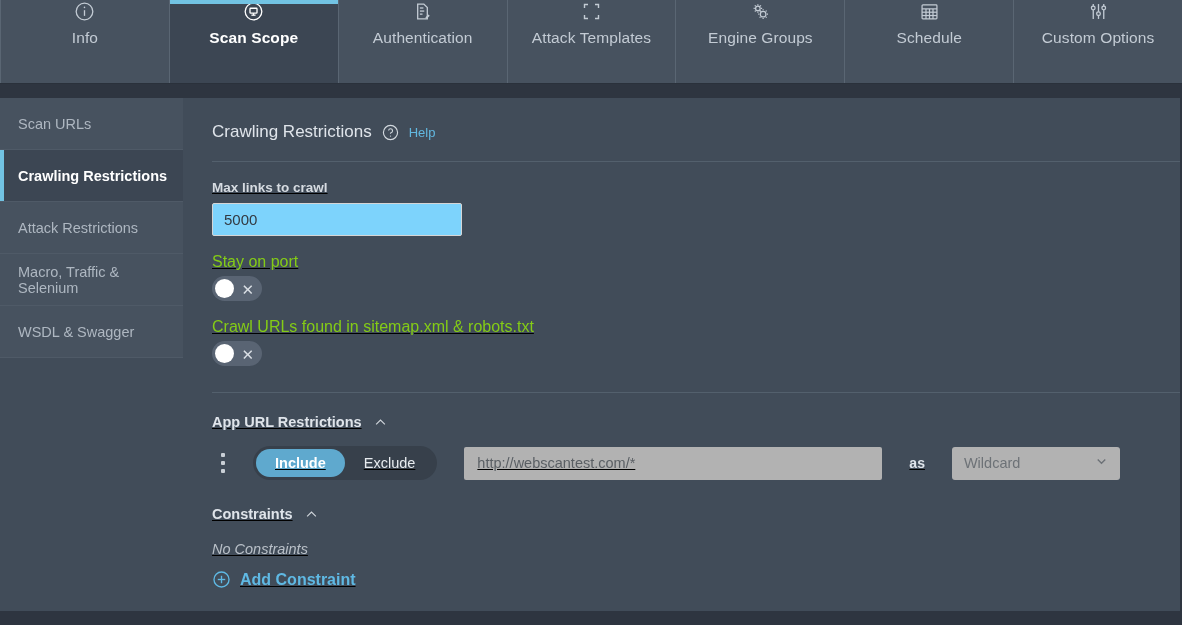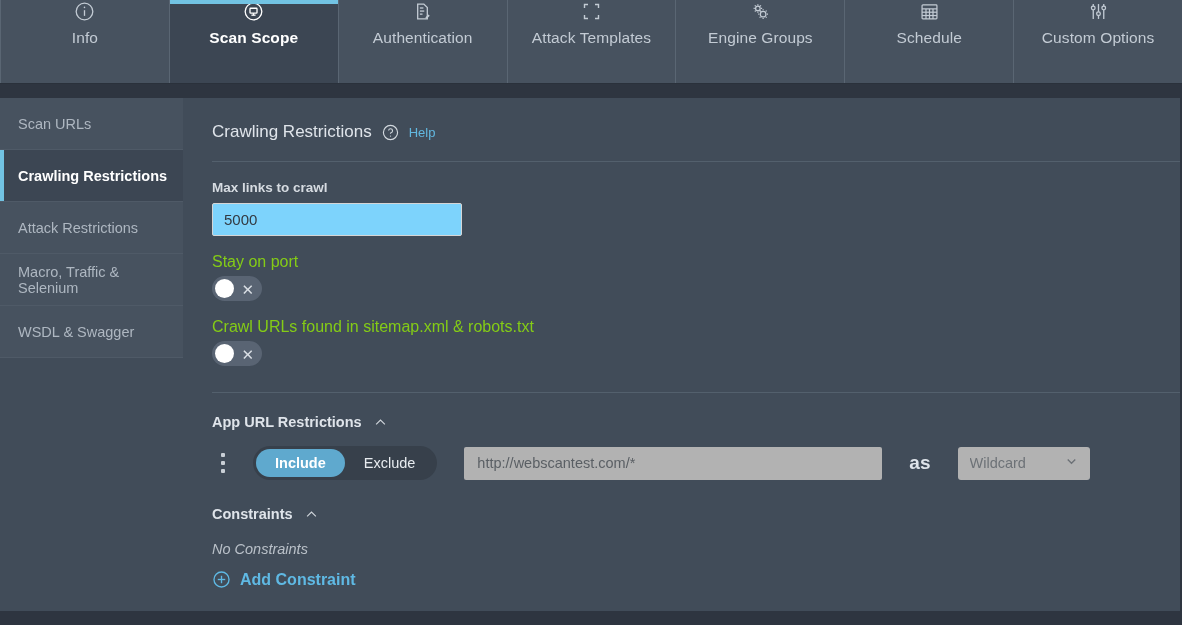--- a/index.html
+++ b/index.html
@@ -112,21 +112,21 @@
     font-size: 13px;
     color: #62b8e0;
     cursor: pointer;
   }
   .hr {
     height: 1px;
     background: #53606d;
     margin: 19px 0 0 29px;
   }
 
-  .content { padding: 18px 0 0 29px; }
+  .content { padding: 18px 0 0 29px; text-decoration: underline; }
 
   .field-label {
     font-size: 13.5px;
     font-weight: bold;
     color: #d6dbe1;
     margin-bottom: 8px;
   }
   .text-input {
     width: 250px;
     height: 33px;
@@ -240,27 +240,27 @@
     background: #b2b2b2;
     border: none;
     border-radius: 2px;
     padding: 0 13px;
     font-size: 14.5px;
     color: #5a5f64;
     font-family: "Liberation Sans", sans-serif;
   }
   .as-label {
     margin: 0 11px;
-    font-size: 19px;
+    font-size: 14px;
     font-weight: bold;
     color: #dfe4ea;
   }
   .sel-wrap { position: relative; }
   .sel {
-    width: 132px;
+    width: 168px;
     height: 33px;
     background: #b2b2b2;
     border: none;
     border-radius: 3px;
     padding: 0 12px;
     font-size: 14.5px;
     color: #6d7277;
     font-family: "Liberation Sans", sans-serif;
     appearance: none;
     -webkit-appearance: none;

